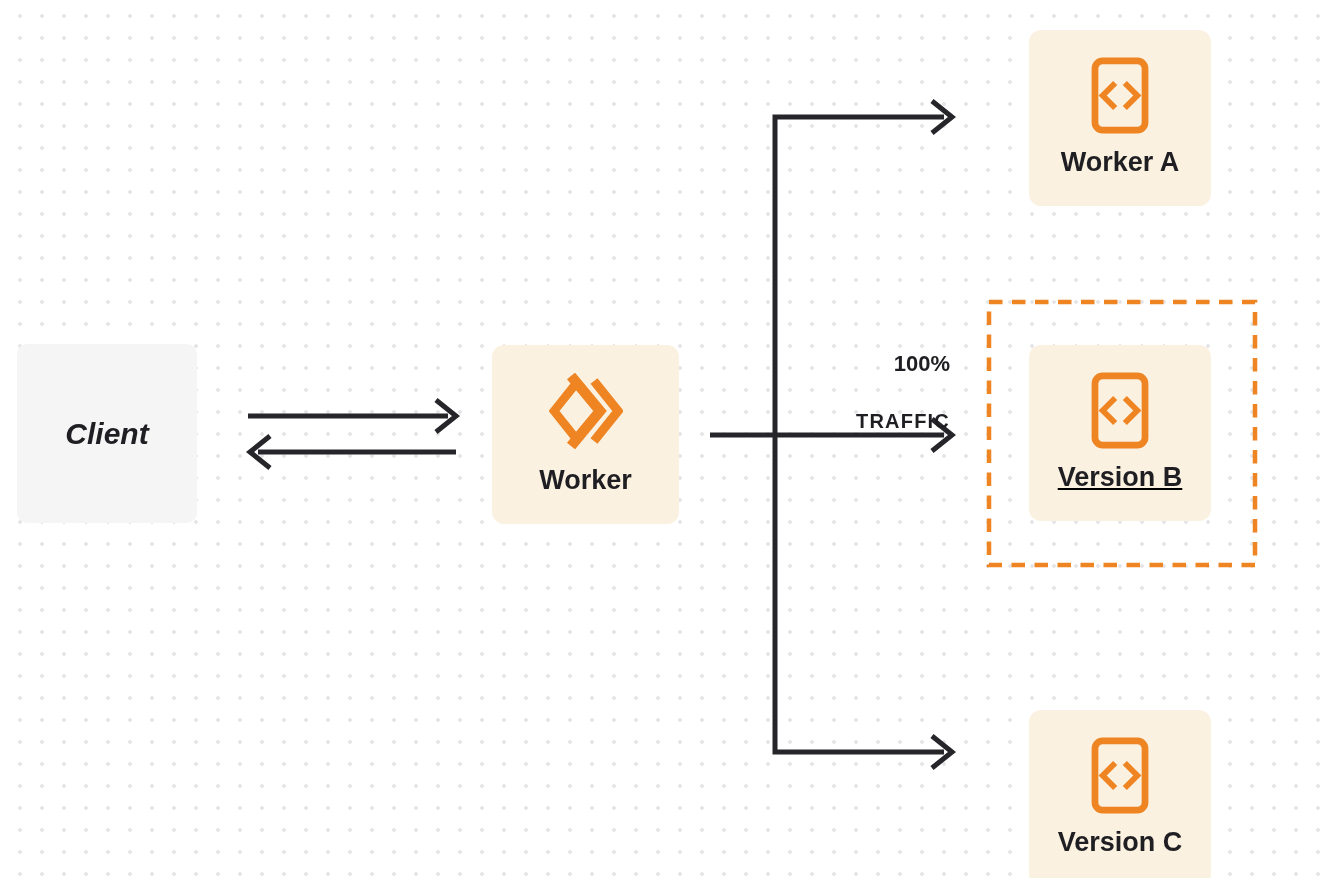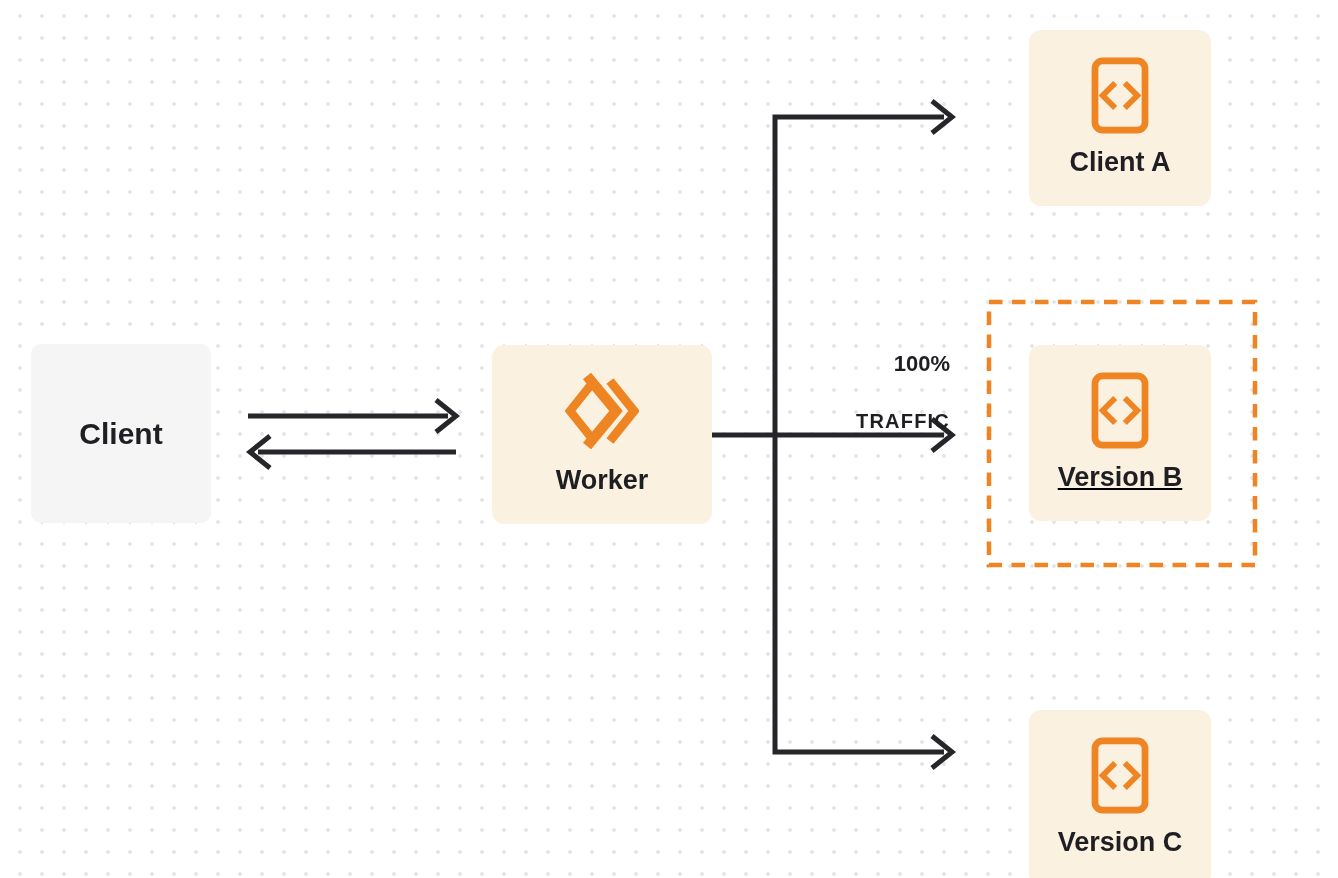--- a/index.html
+++ b/index.html
@@ -8,23 +8,23 @@
     background-color:var(--page-bg,#ffffff);
     background-image: radial-gradient(circle, var(--dot-grid,#e6e6e9) 1.6px, transparent 1.8px);
     background-size:22px 22px; background-position:9px 5px;
     font-family:"Liberation Sans", sans-serif;
   }
   .node {
     position:absolute; display:flex; flex-direction:column;
     align-items:center; justify-content:center; border-radius:12px;
   }
   .node-label { font-weight:bold; color:var(--text-dark,#1f1f23); line-height:1.2; white-space:nowrap; }
-  .client-node { left:31px; top:344px; width:180px; height:179px; background:var(--client-gray-bg,#f5f5f6); border-radius:10px; }
+  .client-node { left:17px; top:344px; width:180px; height:179px; background:var(--client-gray-bg,#f5f5f6); border-radius:10px;font-style:italic; }
   .client-node .node-label { font-size:30px; }
-  .worker-node { left:492px; top:345px; width:220px; height:179px; background:var(--node-cream-bg,#fbf1e1); gap:15px; }
+  .worker-node { left:492px; top:345px; width:187px; height:179px; background:var(--node-cream-bg,#fbf1e1); gap:15px; }
   .worker-node .node-label { font-size:27px; }
   .version-node { left:1029px; width:182px; height:176px; background:var(--node-cream-bg,#fbf1e1); gap:12px; }
   .version-node .node-label { font-size:27px; }
   .version-a { top:30px; }
   .version-b { top:345px;text-decoration:underline; }
   .version-c { top:662px;margin-top:48px; }
 
   .arrow-layer { position:absolute; left:0; top:0; width:1338px; height:878px; pointer-events:none; }
   .line { stroke:var(--line-dark,#26262a); stroke-width:5; fill:none; stroke-linejoin:miter; stroke-linecap:butt; }
   .head { stroke:var(--line-dark,#26262a); stroke-width:5; fill:none; stroke-linejoin:miter; stroke-miterlimit:6; }
@@ -91,21 +91,21 @@
     </svg>
     <div class="node-label">Worker</div>
   </div>
 
   <div class="node version-node version-a">
     <svg class="code-icon" viewBox="0 0 60 80">
       <rect class="icon-stroke" style="stroke-width:7" x="4" y="4" width="52" height="72" rx="8"></rect>
       <path class="icon-stroke" style="stroke-width:6" d="M25 27 L12 40 L25 53"></path>
       <path class="icon-stroke" style="stroke-width:6" d="M35 27 L48 40 L35 53"></path>
     </svg>
-    <div class="node-label">Client A</div>
+    <div class="node-label">Worker A</div>
   </div>
 
   <div class="node version-node version-b">
     <svg class="code-icon" viewBox="0 0 60 80">
       <rect class="icon-stroke" style="stroke-width:7" x="4" y="4" width="52" height="72" rx="8"></rect>
       <path class="icon-stroke" style="stroke-width:6" d="M25 27 L12 40 L25 53"></path>
       <path class="icon-stroke" style="stroke-width:6" d="M35 27 L48 40 L35 53"></path>
     </svg>
     <div class="node-label">Version B</div>
   </div>

